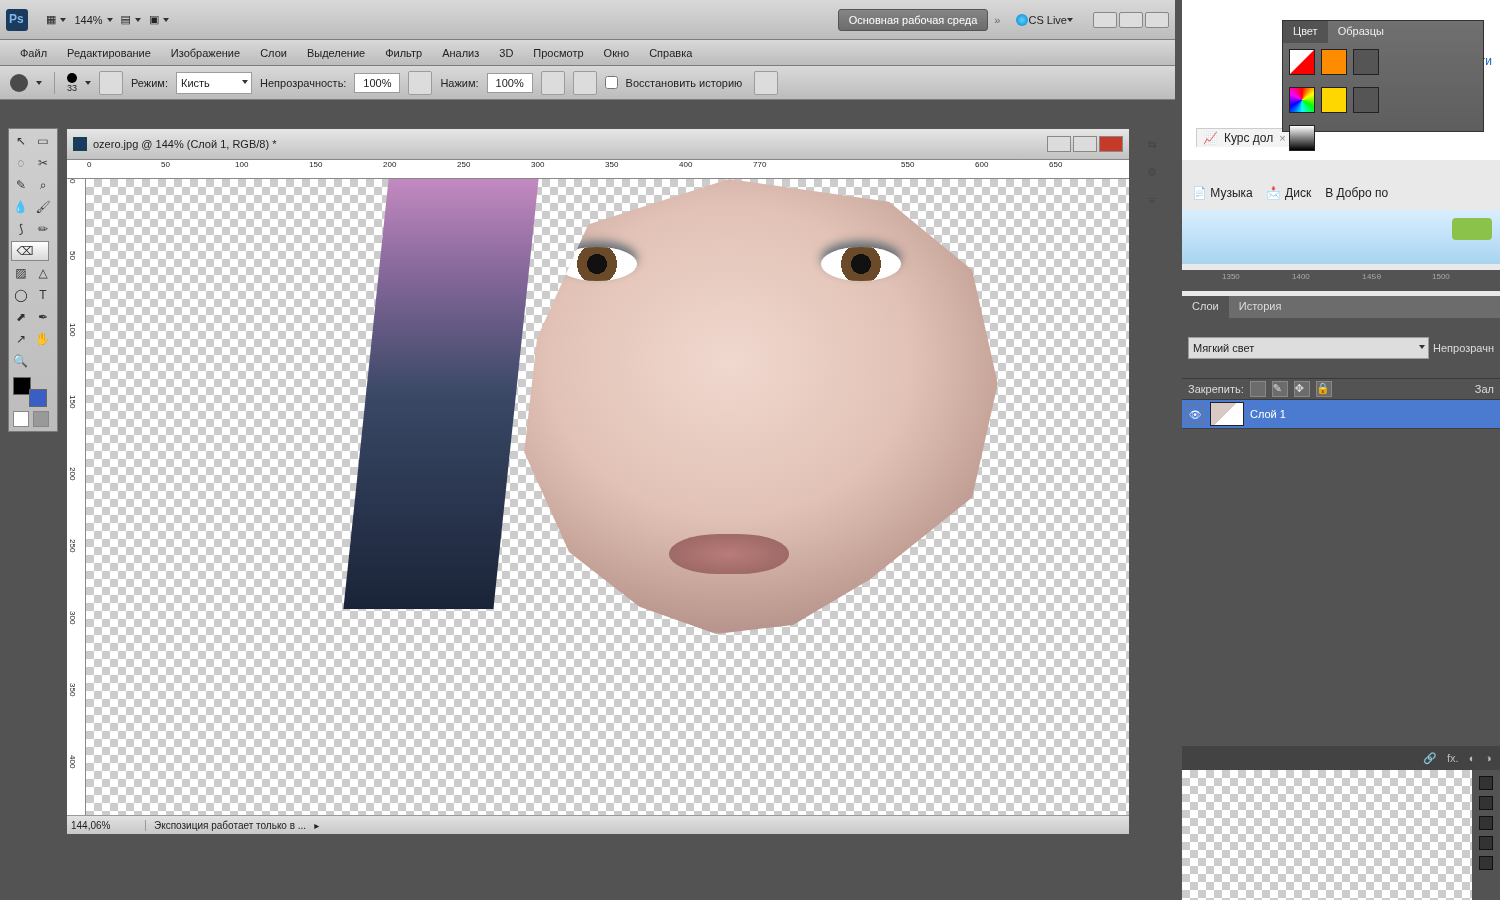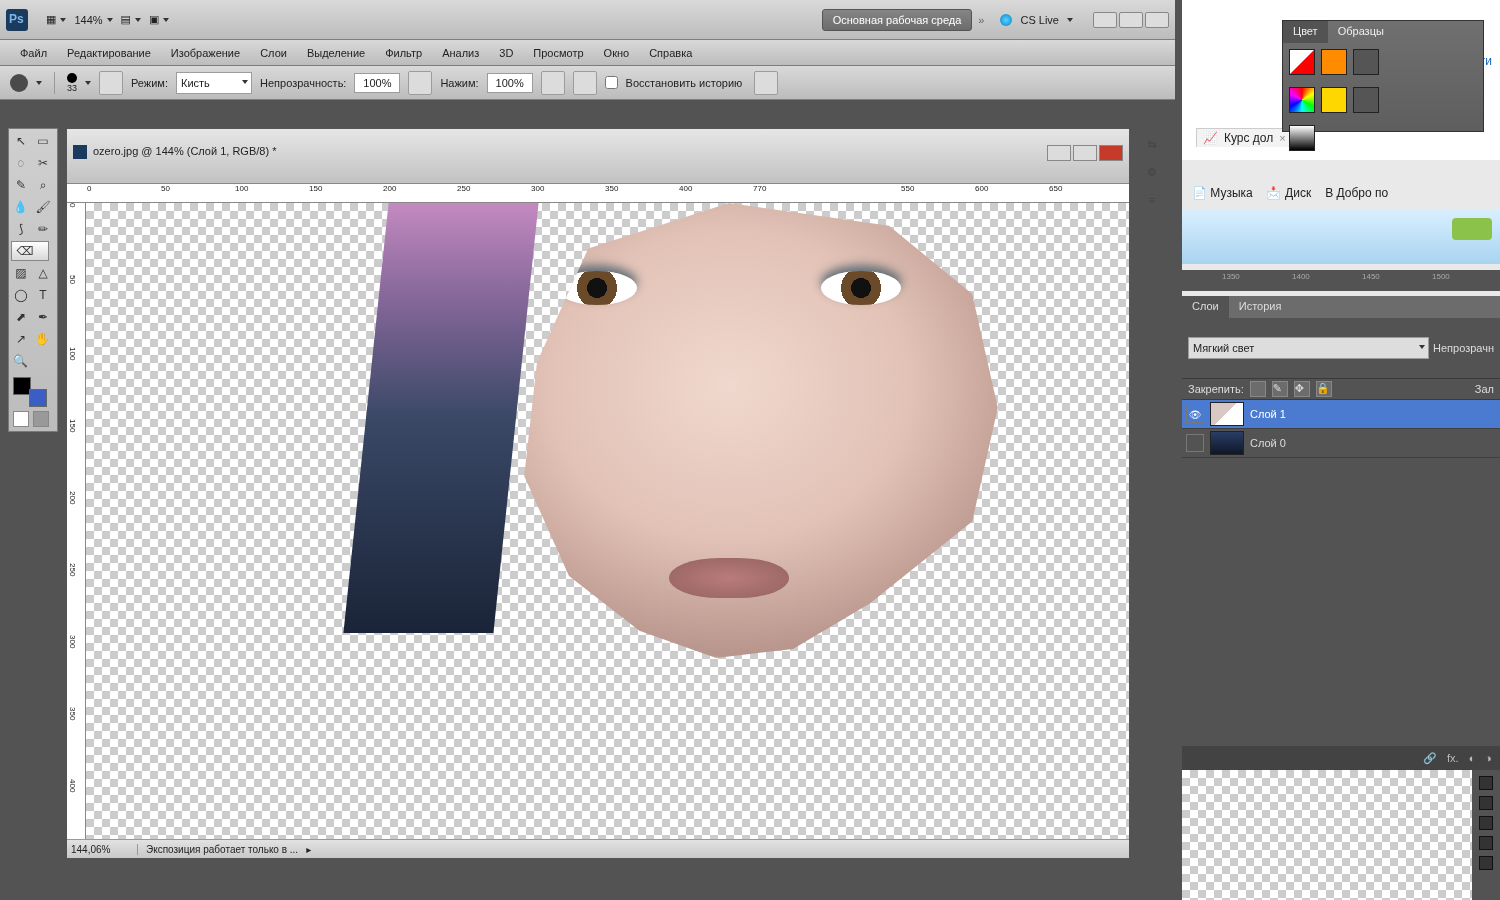--- a/index.html
+++ b/index.html
@@ -4,21 +4,21 @@
 <style>
 html,body{margin:0;padding:0;width:1500px;height:900px;font-family:Tahoma,Arial,sans-serif;font-size:11px;background:#535353;color:#222;overflow:hidden}
 .row{display:flex;align-items:center}
 .bar{background:linear-gradient(#d9d9d9,#bcbcbc);border-bottom:1px solid #7d7d7d}
 .topbar{height:40px;padding:0 6px;width:1175px;box-sizing:border-box}
 .topbar .logo{width:22px;height:22px;background:#1a3a5e;border-radius:3px;position:relative;margin-right:14px}
 .topbar .logo:after{content:"Ps";color:#7fb7e8;font-size:12px;position:absolute;top:3px;left:3px;font-weight:bold}
 .dd{height:22px;display:inline-flex;align-items:center;gap:4px;padding:0 4px;cursor:pointer}
 .chev{width:0;height:0;border-left:3px solid transparent;border-right:3px solid transparent;border-top:4px solid #333;display:inline-block}
 .wsbtn{background:linear-gradient(#858585,#6c6c6c);color:#fff;padding:4px 10px;border-radius:3px;font-size:11px;border:1px solid #555;margin-left:auto}
-.cslive{margin:0 10px;display:flex;align-items:center;gap:8px}
+.cslive{margin:0 10px;display:flex;align-items:center;gap:0}
 .cslive .dot{width:12px;height:12px;border-radius:50%;background:radial-gradient(#5dd0ff,#0085c7)}
 .winctl{display:flex;gap:2px;margin-left:10px}
 .winctl span{width:22px;height:14px;border:1px solid #888;background:#ddd;display:inline-block;border-radius:2px;position:relative}
 .menubar{height:26px;padding:0 10px;width:1175px;box-sizing:border-box}
 .menubar span{padding:4px 10px;cursor:pointer}
 .optbar{height:34px;padding:0 10px;gap:8px;width:1175px;box-sizing:border-box;font-size:11px}
 .optbar .brush{width:18px;height:18px;background:#4a4a4a;border-radius:50%}
 .optbar .inp{width:44px;height:18px;border:1px solid #9c9c9c;background:#fff;text-align:center;font-size:11px;display:inline-flex;align-items:center;justify-content:center}
 .optbar .ico{width:22px;height:22px;border:1px solid #9c9c9c;background:#dcdcdc;border-radius:2px}
 .optbar input[type=checkbox]{margin:0}
@@ -28,21 +28,21 @@
 .toolbox{position:absolute;top:28px;left:8px;width:44px;background:linear-gradient(#cfcfcf,#bcbcbc);border:1px solid #7a7a7a;padding:2px;display:flex;flex-wrap:wrap;gap:2px}
 .toolbox .t{width:18px;height:18px;border:1px solid transparent;display:flex;align-items:center;justify-content:center;font-size:12px;color:#333;cursor:pointer}
 .toolbox .t.sel{background:linear-gradient(#fff,#d8d8d8);border:1px solid #888}
 .toolbox .sw{width:38px;height:30px;position:relative;margin-top:4px}
 .toolbox .sw .fg{position:absolute;width:16px;height:16px;background:#000;border:1px solid #666;top:0;left:2px}
 .toolbox .sw .bg{position:absolute;width:16px;height:16px;background:#3a5ec4;border:1px solid #666;bottom:0;right:2px}
 .toolbox .qm{width:14px;height:14px;border:1px solid #888;margin:2px}
 .toolbox .qm:first-child{background:#fff}
 .toolbox .qm:last-child{background:#999}
 .doc{position:absolute;top:28px;left:66px;width:1062px;height:695px;background:#c8c8c8;border:1px solid #555}
-.doc-title{height:22px;background:linear-gradient(#e6e6e6,#c2c2c2);display:flex;padding:16px 6px;gap:6px;font-size:11px;border-bottom:1px solid #888}
+.doc-title{height:22px;background:linear-gradient(#e6e6e6,#c2c2c2);display:flex;align-items:center;padding:4px 6px;gap:6px;font-size:11px;border-bottom:1px solid #888}
 .doc-title .ico{width:14px;height:14px;background:#1a3a5e}
 .doc-title .r{margin-left:auto;display:flex;gap:2px}
 .doc-title .r span{width:22px;height:14px;display:inline-block;border:1px solid #888;background:#dcdcdc}
 .doc-title .r .close{background:#c63a29}
 .ruler-h{height:18px;background:#fff;border-bottom:1px solid #888;position:relative;overflow:hidden;font-size:8px}
 .ruler-h span{position:absolute;top:0}
 .ruler-v{width:18px;background:#fff;border-right:1px solid #888;position:relative;font-size:8px}
 .ruler-v span{position:absolute;left:1px;writing-mode:vertical-rl}
 .canvaswrap{display:flex;height:636px}
 .canvas{flex:1;position:relative;overflow:auto}
@@ -51,21 +51,21 @@
  linear-gradient(45deg,transparent 75%,#ccc 75%),linear-gradient(-45deg,transparent 75%,#ccc 75%);
 background-size:16px 16px;background-position:0 0,0 8px,8px -8px,-8px 0}
 .face{position:absolute;right:80px;top:0;width:640px;height:455px;
  background:radial-gradient(ellipse at 50% 40%,#f0d8ce 0%,#e2c2b6 40%,#b8958c 70%,transparent 75%);
  clip-path:polygon(50% 0,75% 5%,88% 20%,92% 45%,88% 70%,72% 88%,60% 98%,48% 100%,36% 94%,25% 82%,18% 60%,20% 35%,28% 10%)}
 .eye{position:absolute;width:80px;height:34px;background:radial-gradient(circle at 50% 50%,#111 0 10px,#6a4a28 10px 20px,#fff 20px 40px);border-radius:50%;box-shadow:0 -6px 10px rgba(20,60,80,.6)}
 .eye.l{top:68px;left:148px}.eye.r{top:68px;right:148px}
 .lips{position:absolute;bottom:60px;left:50%;transform:translateX(-50%);width:120px;height:40px;background:radial-gradient(#b97c7a,#93625f);border-radius:50%/60%}
 .hair{position:absolute;left:280px;top:0;width:150px;height:430px;background:linear-gradient(180deg,#c38ac0 0%,#8b6a9e 20%,#3a4866 50%,#1a2438 100%);transform:skewX(-6deg)}
 .status{height:18px;background:linear-gradient(#e2e2e2,#c8c8c8);border-top:1px solid #999;display:flex;align-items:center;font-size:10px;padding:0 4px;gap:8px}
-.status .z{width:62px;border-right:1px solid #999;padding-right:4px}
+.status .z{width:62px;border-right:1px solid #999;padding-right:12px}
 .dock{position:absolute;top:28px;left:1140px;width:28px}
 .dock .di{width:24px;height:24px;margin:4px 0;color:#444;display:flex;align-items:center;justify-content:center}
 .right{position:absolute;left:1182px;top:0;width:318px;height:900px;background:#e9e9e9}
 .right-top{height:160px;background:#fff;position:relative}
 .right-top .tab{position:absolute;top:128px;left:14px;display:flex;align-items:center;gap:6px;font-size:12px;background:#f3f3f3;border:1px solid #ccc;border-bottom:none;padding:2px 18px 2px 6px}
 .right-top .tab .x{font-size:11px;color:#888}
 .right-top .exit{position:absolute;top:54px;right:8px;color:#1565c0;font-size:12px}
 .right-rulerstrip{position:absolute;top:270px;left:0;right:0;height:21px;background:#535353;color:#aaa;font-size:8px}
 .right-rulerstrip span{position:absolute;top:2px}
 .layers{position:absolute;top:296px;left:0;right:0;bottom:130px;background:#535353;color:#ddd;font-size:11px}
@@ -277,21 +277,21 @@
       <div><span>📩</span> <span>Диск</span></div>
       <div><span>B</span> <span>Добро по</span></div>
     </div>
   <div style="position:absolute;top:210px;left:0;right:0;height:54px;background:linear-gradient(#d9efff,#a8d4f0)">
     <div style="position:absolute;right:8px;top:8px;width:40px;height:22px;background:#8bc34a;border-radius:4px"></div>
   </div>
 
   <div class="right-rulerstrip" id="rRuler">
       <span style="left: 40px;">1350</span>
       <span style="left: 110px;">1400</span>
-      <span style="left: 180px;">1450</span>
+      <span style="left: 180px; font-family: Liberation Mono, monospace;">1450</span>
       <span style="left: 250px;">1500</span>
     </div>
 
   <div class="colorpal">
     <div class="tabs">
       <div class="act">Цвет</div>
       <div>Образцы</div>
     </div>
     <div class="swrow">
       <div class="s" style="background:linear-gradient(135deg,#fff 48%,red 52%)"></div>
@@ -327,25 +327,20 @@
       <div class="b">✥</div>
       <div class="b">🔒</div>
       <span style="margin-left:auto">Зал</span>
     </div>
     <div id="layerlist">
         <div class="layer active">
           <div class="vis">👁</div>
           <div class="th img"></div>
           <span>Слой 1</span>
         </div>
-        <div class="layer">
-          <div class="vis"></div>
-          <div class="th bg"></div>
-          <span>Слой 0</span>
-        </div>
       </div>
     <div class="foot">
       <span>🔗</span>
       <span>fx.</span>
       <span>◐</span>
       <span>◑</span>
     </div>
   </div>
 
   <div class="lower-checker">

